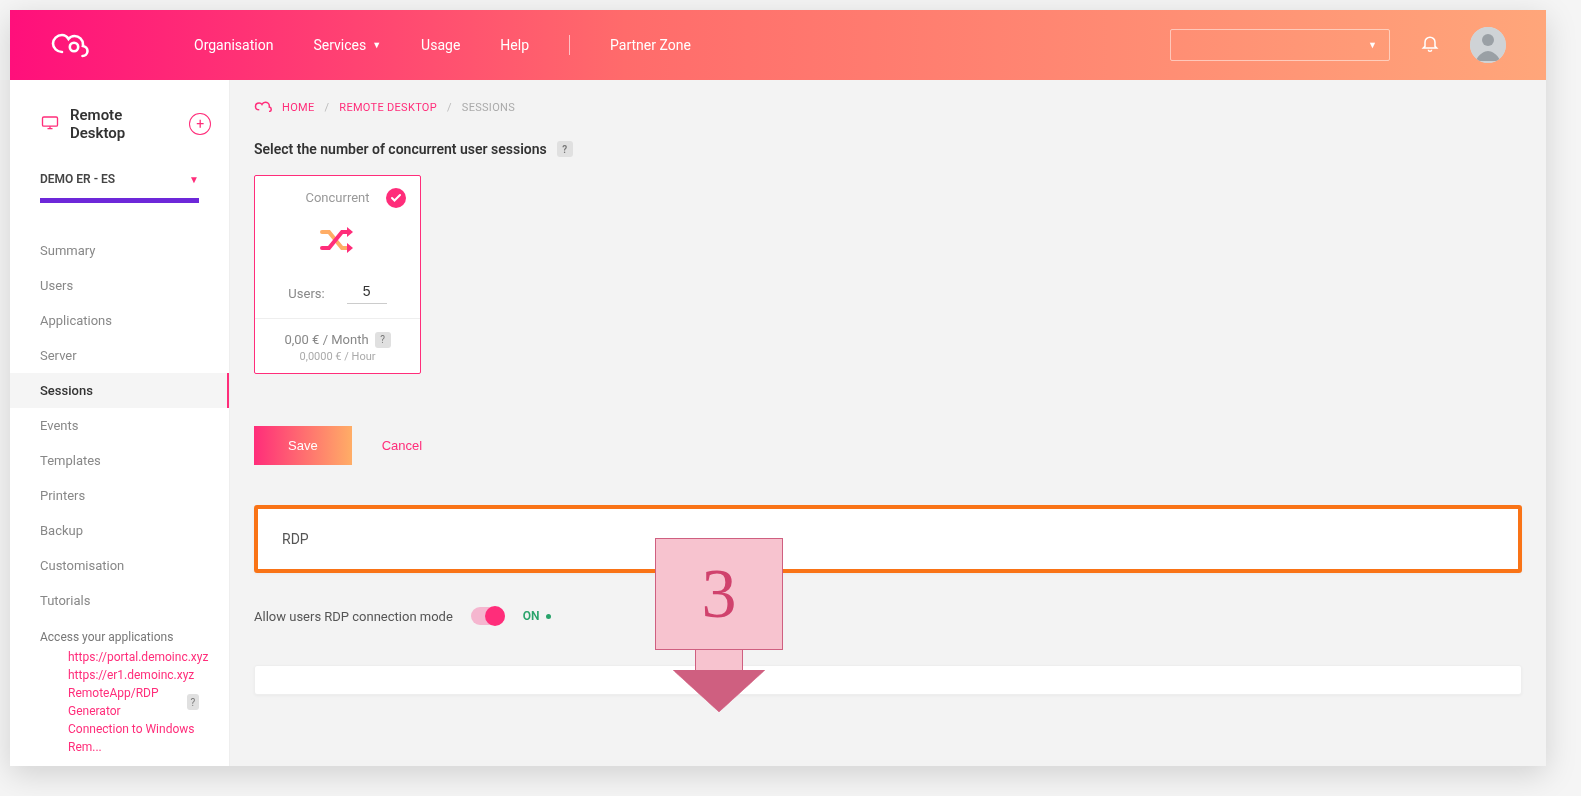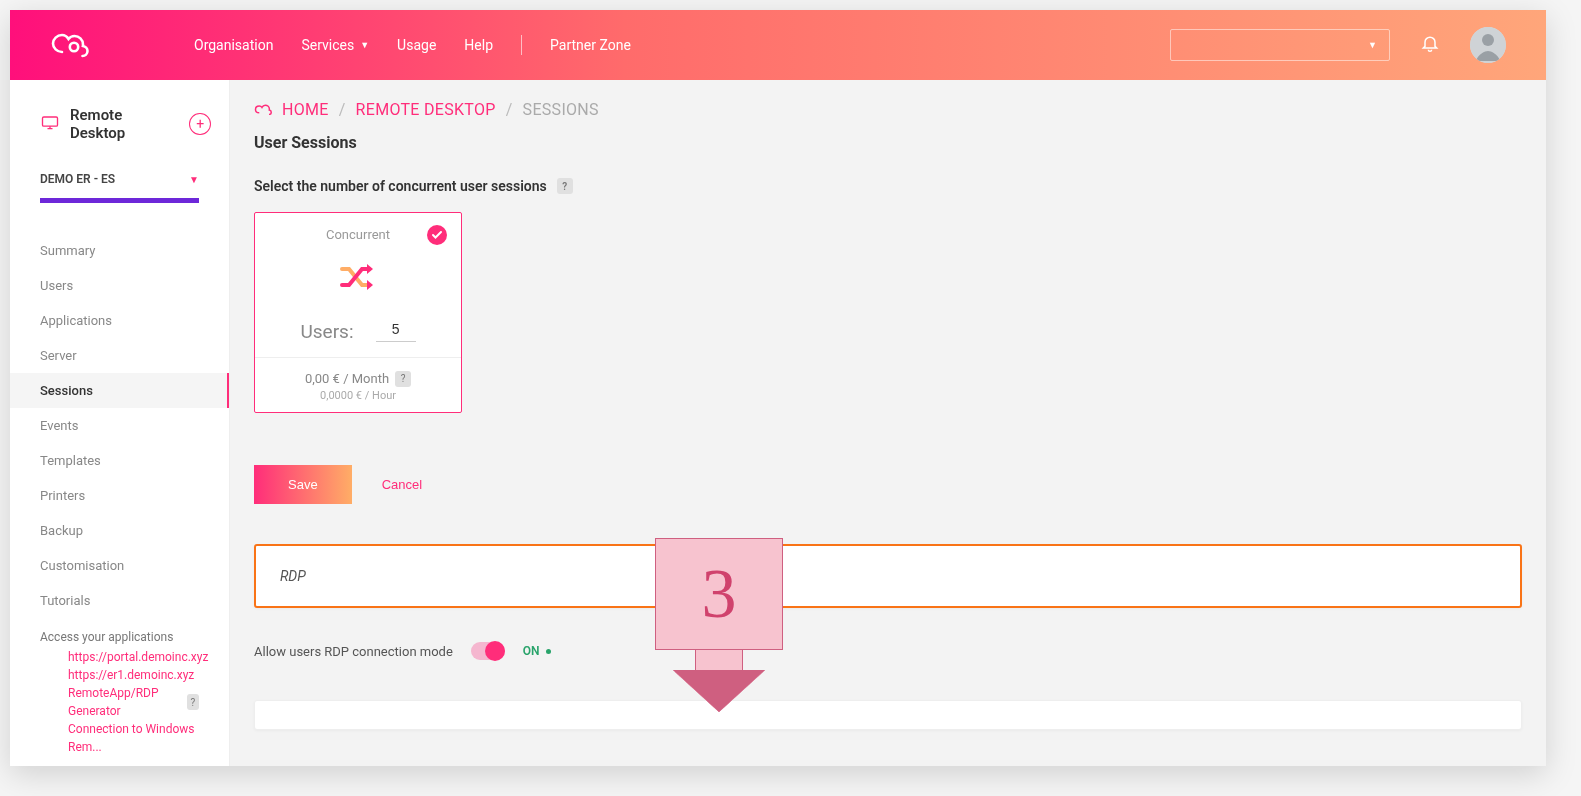--- a/index.html
+++ b/index.html
@@ -25,21 +25,21 @@
   .topbar {
     height: 70px;
     background: linear-gradient(90deg, #ff0f7b 0%, #ff6b6b 40%, #ffa67a 100%);
     display: flex;
     align-items: center;
     padding: 0 40px;
     color: #fff;
     gap: 40px;
   }
   .logo svg { display:block; }
-  .nav { display: flex; gap: 28px; align-items: center; margin-left: 60px; font-size: 14px; }
+  .nav { display: flex; gap: 40px; align-items: center; margin-left: 60px; font-size: 14px; }
   .nav-item { cursor: pointer; display:flex; align-items:center; gap:6px; }
   .nav-sep { width:1px; height:20px; background: rgba(255,255,255,0.6); }
   .header-right { margin-left: auto; display: flex; align-items: center; gap: 30px; }
   .search-box {
     width: 220px; height: 32px; border: 1px solid rgba(255,255,255,0.5);
     border-radius: 2px; display:flex; align-items:center; justify-content:flex-end;
     padding: 0 12px; color:#fff;
   }
   .bell-icon { cursor: pointer; }
   .avatar { width: 36px; height: 36px; border-radius: 50%; background: #d8d8d8; overflow:hidden; cursor:pointer; }
@@ -76,63 +76,63 @@
   .side-footer a { color:#ff2d7a; display:block; text-decoration:none; line-height:1.5;margin-left:28px; }
   .side-footer .row { display:flex; align-items:center; gap:6px; }
   .qmark {
     display:inline-flex; width:16px; height:16px; background:#e0e0e0;
     border-radius:3px; align-items:center; justify-content:center;
     font-size:10px; color:#777; cursor:pointer;
   }
 
   
   .main { flex:1; background:#f3f3f3; padding: 20px 24px 0 24px; overflow:auto; position:relative; }
-  .breadcrumb { display:flex; align-items:center; gap:10px; font-size:16px; letter-spacing:0.3px; }
+  .breadcrumb { display:flex; align-items:center; gap:10px; font-size:11px; letter-spacing:0.3px; }
   .breadcrumb .home-icon { color:#ff2d7a; }
   .breadcrumb .crumb { color:#ff2d7a; text-transform:uppercase; cursor:pointer; }
   .breadcrumb .crumb.muted { color:#aaa; cursor:default; }
   .breadcrumb .sep { color:#bbb; }
 
   .page-title { margin-top:14px; font-size:16px; font-weight:700; color:#333; }
   .prompt-row { margin-top:26px; display:flex; align-items:center; gap:10px; font-size:14px; font-weight:600; color:#333; }
 
   .card {
-    margin-top:18px; width:208px; background:#fff; border:1px solid #ff2d7a;
+    margin-top:18px; width:167px; background:#fff; border:1px solid #ff2d7a;
     border-radius:2px; padding: 14px 0 10px 0;
     display:flex; flex-direction:column; align-items:center;
   }
   .card-top { width:100%; display:flex; justify-content:center; position:relative; padding:0 14px; }
   .card-title { color:#999; font-size:13px; }
   .check-badge {
     position:absolute; right:14px; top:-2px; width:20px; height:20px; border-radius:50%;
     background:#ff2d7a; display:flex; align-items:center; justify-content:center;
   }
   .card-icon { margin-top:18px; margin-bottom:16px; }
   .users-row { width:100%; display:flex; align-items:center; justify-content:center; gap:22px; padding: 6px 0 14px; }
-  .users-label { color:#888; font-size:19px; }
+  .users-label { color:#888; font-size:13px; }
   .users-input {
     width:40px; border:none; border-bottom:1px solid #ccc; text-align:center;
     font-size:14px; color:#333; background:transparent; padding-bottom:4px;
   }
   .price-row {
     width:100%; border-top:1px solid #eee; padding-top:10px; text-align:center;
   }
   .price-main { font-size:13px; color:#888; display:inline-flex; align-items:center; gap:6px; }
   .price-sub { font-size:11px; color:#aaa; margin-top:2px; }
 
   .actions { margin-top:52px; display:flex; align-items:center; gap:30px; }
   .btn-save {
     padding: 12px 34px; background: linear-gradient(90deg,#ff2d7a,#ffad66);
     color:#fff; border:none; font-size:13px; cursor:pointer;
   }
   .btn-cancel { color:#ff2d7a; background:none; border:none; font-size:13px; cursor:pointer; }
 
   .panel {
-    margin-top:40px; background:#fff; border:2px solid #f97316; border-radius:3px;
-    padding: 22px 24px; box-shadow: 0 1px 3px rgba(0,0,0,0.04); font-style: italic;
+    margin-top:40px; background:#fff; border:4px solid #f97316; border-radius:3px;
+    padding: 22px 24px; box-shadow: 0 1px 3px rgba(0,0,0,0.04);
   }
   .panel-title { font-size:14px; color:#555; }
 
   .toggle-row { margin-top:34px; display:flex; align-items:center; gap:18px; font-size:13px; color:#555; }
   .toggle { width:34px; height:18px; background:#f5b6cf; border-radius:10px; position:relative; cursor:pointer; }
   .toggle .knob { position:absolute; right:0; top:-1px; width:20px; height:20px; border-radius:50%; background:#ff2d7a; }
   .toggle-state { color:#28a36a; font-size:12px; font-weight:600; display:flex; align-items:center; gap:6px; }
   .dot { width:5px; height:5px; border-radius:50%; background:#28a36a; }
 
   .panel2 {
@@ -265,21 +265,20 @@
             <path d="M7 12c-3 0-5-2-5-4.5S4 3 7 3c1.5 0 2.8.7 3.6 1.9C11.5 3.2 13.1 2 15 2c3 0 5.5 2.3 5.5 5.3 0 .3 0 .6-.1.9 1.5.3 2.6 1.5 2.6 3 0 1.7-1.4 3-3 3"></path>
           </svg>
         </span>
         <span class="crumb">HOME</span>
         <span class="sep">/</span>
         <span class="crumb">REMOTE DESKTOP</span>
         <span class="sep">/</span>
         <span class="crumb muted">SESSIONS</span>
       </div>
 
-      <div class="page-title">User Sessions</div>
 
       <div class="prompt-row">
         <span>Select the number of concurrent user sessions</span>
         <span class="qmark">?</span>
       </div>
 
       <div class="card">
         <div class="card-top">
           <span class="card-title">Concurrent</span>
           <span class="check-badge">

